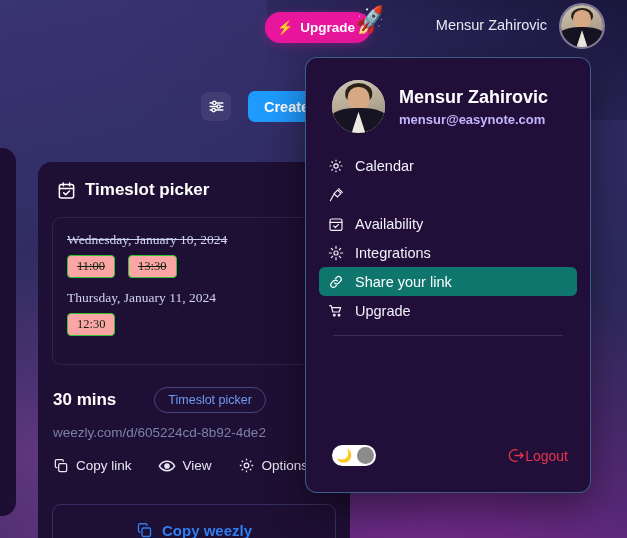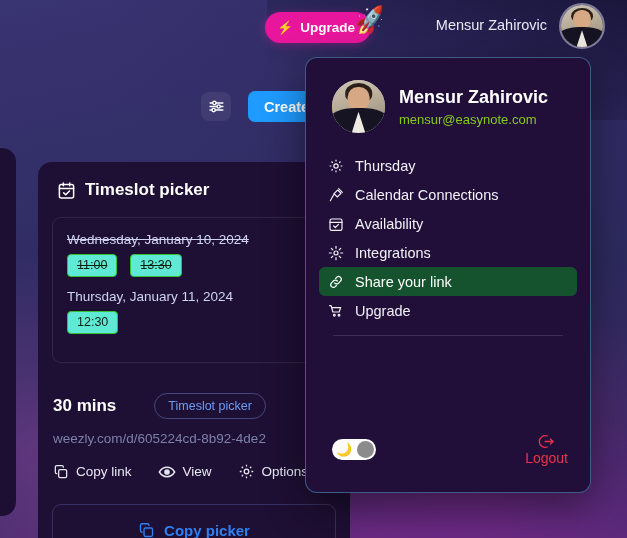--- a/index.html
+++ b/index.html
@@ -175,35 +175,36 @@
   .card-head {
     display: flex; align-items: center; gap: 9px;
     padding: 18px 18px 0 19px;
   }
   .card-title {
     color: #fff;
     font-size: 17px;
     font-weight: 700;
   }
   .slots-box {
-    margin: 17px 14px 16px 14px;
+    margin: 17px 14px 8px 14px;
     border: 1px solid rgba(255,255,255,0.09);
     border-radius: 9px;
     padding: 14px 14px 16px 14px;
     min-height: 130px;
+    font-family: Liberation Serif, serif;
   }
   .day-label {
     color: #cfd4f0;
     font-size: 13.5px;
     margin-bottom: 7px;
   }
   .day-label.struck { text-decoration: line-through; }
   .chips { display: flex; gap: 13px; margin-bottom: 12px; }
   .chip {
-    background: #5eead4;
+    background: #fca5a5;
     border: 1px solid #34c234;
     border-radius: 4px;
     color: #10200f;
     font-size: 12.5px;
     padding: 2px 9px;
     line-height: 1.35;
   }
   .chip.struck { text-decoration: line-through; }
 
   .meta-row {
@@ -281,37 +282,37 @@
     flex: none;
     background: #cfc6b6;
   }
   .menu-user-name {
     color: #ffffff;
     font-size: 18px;
     font-weight: 700;
     line-height: 1.25;
   }
   .menu-user-email {
-    color: #84cc16;
+    color: #c4b5fd;
     font-size: 13px;
-    font-weight: 400;
+    font-weight: 700;
     margin-top: 3px;
   }
   .menu-list { padding: 12px 13px 0 13px; }
   .menu-item {
     display: flex; align-items: center; gap: 11px;
     height: 29px;
     padding: 0 9px;
     border-radius: 6px;
     color: #f2f1f8;
     font-size: 14.5px;
     cursor: pointer;
   }
   .menu-item.active {
-    background: #14532d;
+    background: #0f766e;
     color: #ffffff;
   }
   .menu-divider {
     height: 1px;
     margin: 10px 14px 8px 14px;
     background: rgba(255,255,255,0.13);
   }
   .menu-foot {
     position: absolute;
     left: 0; right: 0; bottom: 26px;
@@ -330,25 +331,24 @@
     position: absolute; left: 4px;
     font-size: 13px; line-height: 1;
   }
   .theme-toggle .knob {
     position: absolute; right: 2px;
     width: 17px; height: 17px;
     border-radius: 50%;
     background: #8b8b8b;
   }
   .logout {
-    display: flex; align-items: center; 
+    display: flex; align-items: flex-end; 
     color: #e8344b;
     font-size: 14px;
     cursor: pointer;
-    flex-direction: column;
   }
 
   .ic { display: inline-flex; align-items: center; justify-content: center; flex: none; }
 </style>
 </head>
 <body>
 
 <div id="app">
 
   <div class="bg-base"></div>
@@ -461,21 +461,21 @@
       </div>
     </div>
 
     <button class="copy-times-btn">
       <span class="ic">
         <svg width="17" height="17" viewBox="0 0 24 24" fill="none" stroke="#2f7ff0" stroke-width="1.9" stroke-linejoin="round">
           <rect x="8.5" y="8.5" width="12" height="12" rx="2"></rect>
           <path d="M15.5 5.5 V4.5 a2 2 0 0 0-2-2 H5.5 a2 2 0 0 0-2 2 v8 a2 2 0 0 0 2 2 h1"></path>
         </svg>
       </span>
-      <span>Copy picker</span>
+      <span>Copy weezly</span>
     </button>
   </div>
 
   <div class="menu">
 
     <div class="menu-user">
       <div class="avatar-menu">
         <div class="photo">
           <div class="hair"></div>
             <div class="face"></div>
@@ -491,33 +491,32 @@
 
     <div class="menu-list">
 
       <div class="menu-item">
         <span class="ic">
           <svg width="16" height="16" viewBox="0 0 24 24" fill="none" stroke="#f2f1f8" stroke-width="1.8">
             <circle cx="12" cy="12" r="3.2"></circle>
             <path d="M12 2.5v2.6M12 18.9v2.6M21.5 12h-2.6M5.1 12H2.5M18.7 5.3l-1.8 1.8M7.1 16.9l-1.8 1.8M18.7 18.7l-1.8-1.8M7.1 7.1 5.3 5.3"></path>
           </svg>
         </span>
-        <span>Thursday</span>
+        <span>Calendar</span>
       </div>
 
       <div class="menu-item">
         <span class="ic">
           <svg width="16" height="16" viewBox="0 0 24 24" fill="none" stroke="#f2f1f8" stroke-width="1.8" stroke-linecap="round">
             <path d="M14.5 4.5 19.5 9.5 14 15 9 10z"></path>
             <line x1="8.5" y1="11.5" x2="3.5" y2="20.5"></line>
             <line x1="16" y1="2.5" x2="18.5" y2="5"></line>
             <line x1="19" y1="5.5" x2="21.5" y2="8"></line>
           </svg>
         </span>
-        <span>Calendar Connections</span>
       </div>
 
       <div class="menu-item">
         <span class="ic">
           <svg width="16" height="16" viewBox="0 0 24 24" fill="none" stroke="#f2f1f8" stroke-width="1.8" stroke-linecap="round" stroke-linejoin="round">
             <rect x="3" y="4.5" width="18" height="17" rx="2.5"></rect>
             <line x1="3" y1="9.5" x2="21" y2="9.5"></line>
             <polyline points="8.5,15 11,17.3 15.8,12.6"></polyline>
           </svg>
         </span>

